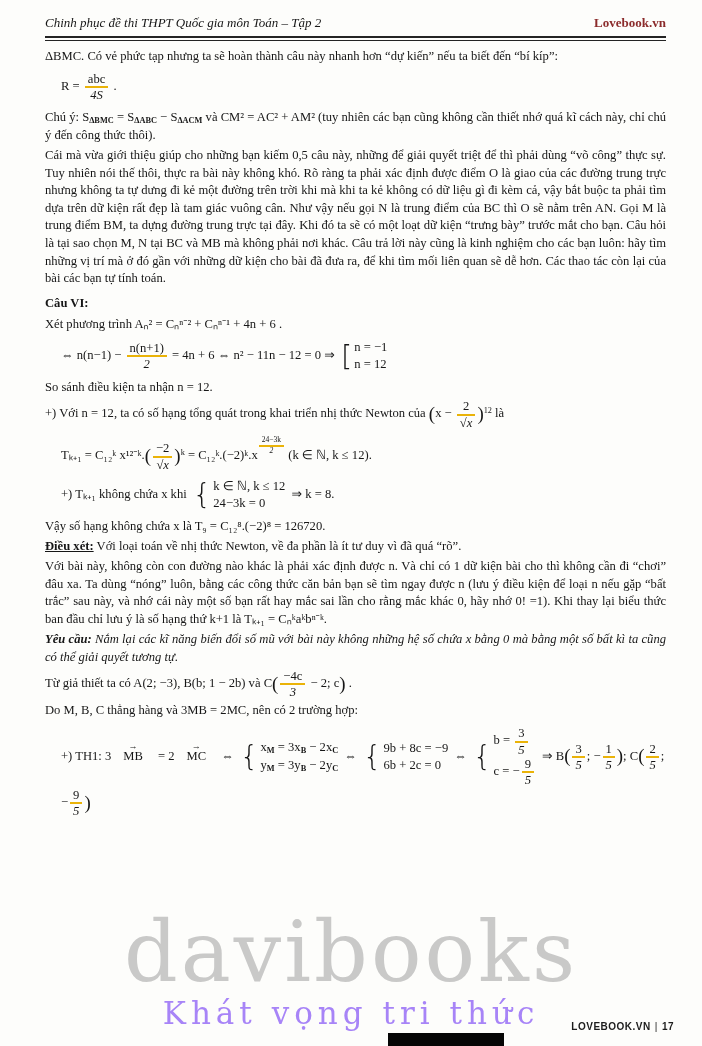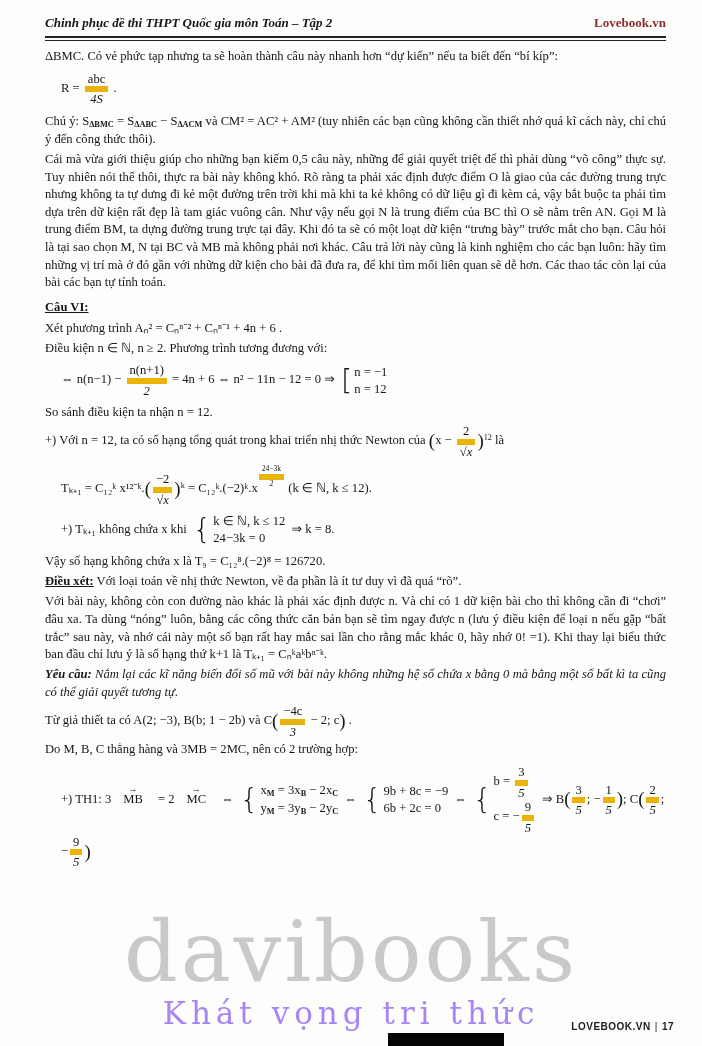--- a/index.html
+++ b/index.html
@@ -1,32 +1,32 @@
 <!DOCTYPE html>
 <html><head>
 <meta charset="utf-8">
 <style>
   html,body{margin:0;padding:0;background:#e9e9e9;}
   .page{position:relative;width:702px;height:1046px;margin:0 auto;background:#fdfdfb;
         font-family:"Liberation Serif",serif;color:#161616;overflow:hidden;}
   .content{position:absolute;left:45px;right:36px;top:14px;font-size:12.6px;line-height:1.4;}
   .header{display:flex;justify-content:space-between;align-items:baseline;font-size:13px;}
-  .ht{font-style:italic;font-weight:bold;}
+  .ht{font-style:italic;font-weight:normal;}
   .hb{font-weight:bold;color:#8b2b2b;}
   .rule{height:2px;border-top:2px solid #242424;border-bottom:1px solid #242424;margin:4px 0 7px 0;}
   .p{margin:2.5px 0;text-align:justify;}
   .it{font-style:italic;}
-  .hd{font-weight:bold;text-decoration:underline;margin:7px 0 3px 0;}
+  .hd{font-weight:bold;margin:7px 0 3px 0;}
   .math{margin:6px 0 6px 16px;}
   .b{font-weight:bold;}
   .bu{font-weight:bold;text-decoration:underline;}
   .sp{font-size:0.66em;vertical-align:0.55em;}
   .sb{font-size:0.66em;vertical-align:-0.3em;font-weight:bold;}
   .frac{display:inline-block;vertical-align:middle;text-align:center;margin:0 2px;line-height:1.15;}
-  .fn{display:block;border-bottom:6px solid #eab308;padding:0 3px;}
+  .fn{display:block;border-bottom:2px solid #eab308;padding:0 3px;}
   .fd{display:block;padding:0 3px;font-style:italic;}
   .sfrac{font-size:0.6em;vertical-align:0.85em;margin:0 1px;}
   .cases{display:inline-flex;align-items:center;vertical-align:middle;margin:0 3px;}
   .cases .br{font-family:"DejaVu Sans",sans-serif;font-weight:300;font-size:2.3em;line-height:0.8;margin-right:2px;}
   .cases .rows{display:inline-block;}
   .cases .row{display:block;line-height:1.35;white-space:nowrap;text-align:left;}
   .bp{font-size:1.5em;vertical-align:-0.14em;font-weight:300;}
   .vec{display:inline-block;position:relative;margin:0 12px;}
   .vec::after{content:"\2192";position:absolute;top:-0.85em;left:0;width:100%;text-align:center;font-size:0.72em;}
   .wm1{position:absolute;left:50%;top:903px;transform:translateX(-50%);white-space:nowrap;
@@ -50,21 +50,20 @@
     </div>
     <div class="rule"></div>
 
     <div class="p">ΔBMC. Có vẻ phức tạp nhưng ta sẽ hoàn thành câu này nhanh hơn “dự kiến” nếu ta biết đến “bí kíp”:</div>
     <div class="math">R = <span class="frac"><span class="fn">abc</span><span class="fd">4S</span></span> .</div>
     <div class="p">Chú ý: S<span class="sb">ΔBMC</span> = S<span class="sb">ΔABC</span> − S<span class="sb">ΔACM</span>  và  CM² = AC² + AM²  (tuy nhiên các bạn cũng không cần thiết nhớ quá kĩ cách này, chỉ chú ý đến công thức thôi).</div>
     <div class="p">Cái mà vừa giới thiệu giúp cho những bạn kiếm 0,5 câu này, những để giải quyết triệt để thì phải dùng “võ công” thực sự. Tuy nhiên nói thế thôi, thực ra bài này không khó. Rõ ràng ta phải xác định được điểm O là giao của các đường trung trực nhưng không ta tự dưng đi kẻ một đường trên trời khi mà khi ta kẻ không có dữ liệu gì đi kèm cả, vậy bắt buộc ta phải tìm dựa trên dữ kiện rất đẹp là tam giác vuông cân. Như vậy nếu gọi N là trung điểm của BC thì O sẽ nằm trên AN. Gọi M là trung điểm BM, ta dựng đường trung trực tại đây. Khi đó ta sẽ có một loạt dữ kiện “trưng bày” trước mắt cho bạn. Câu hỏi là tại sao chọn M, N tại BC và MB mà không phải nơi khác. Câu trả lời này cũng là kinh nghiệm cho các bạn luôn: hãy tìm những vị trí mà ở đó gần với những dữ kiện cho bài đã đưa ra, để khi tìm mối liên quan sẽ dễ hơn. Các thao tác còn lại của bài các bạn tự tính toán.</div>
 
     <div class="hd">Câu VI:</div>
     <div class="p">Xét phương trình  Aₙ² = Cₙⁿ⁻² + Cₙⁿ⁻¹ + 4n + 6 .</div>
-    <div class="p">Điều kiện  n ∈ ℕ, n ≥ 2.  Phương trình tương đương với:</div>
     <div class="math">⇔ n(n−1) − <span class="frac"><span class="fn">n(n+1)</span><span class="fd">2</span></span> = 4n + 6  ⇔  n² − 11n − 12 = 0  ⇒ <span class="cases">
           <span class="br">[</span>
           <span class="rows">
             <span class="row">n = −1</span>
             <span class="row">n = 12</span>
           </span>
         </span></div>
     <div class="p">So sánh điều kiện ta nhận n = 12.</div>
     <div class="p">+) Với n = 12, ta có số hạng tổng quát trong khai triển nhị thức Newton của <span class="bp">(</span>x − <span class="frac"><span class="fn">2</span><span class="fd">√x</span></span><span class="bp">)</span><span class="sp">12</span> là</div>
     <div class="math">Tₖ₊₁ = C₁₂ᵏ x¹²⁻ᵏ.<span class="bp">(</span><span class="frac"><span class="fn">−2</span><span class="fd">√x</span></span><span class="bp">)</span><span class="sp">k</span> = C₁₂ᵏ.(−2)ᵏ.x<span class="frac sfrac"><span class="fn">24−3k</span><span class="fd">2</span></span>   (k ∈ ℕ, k ≤ 12).</div>

